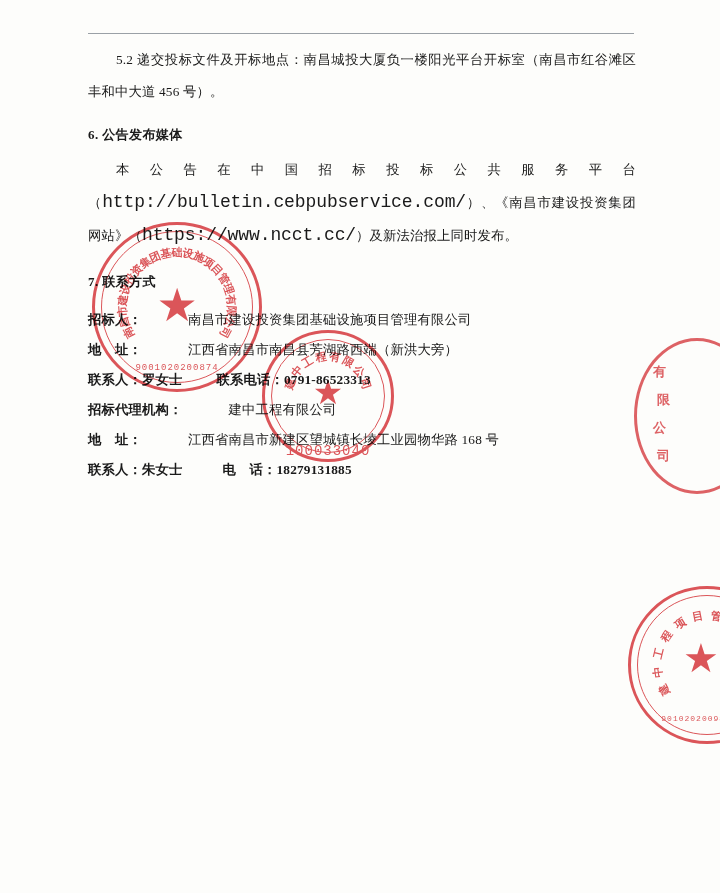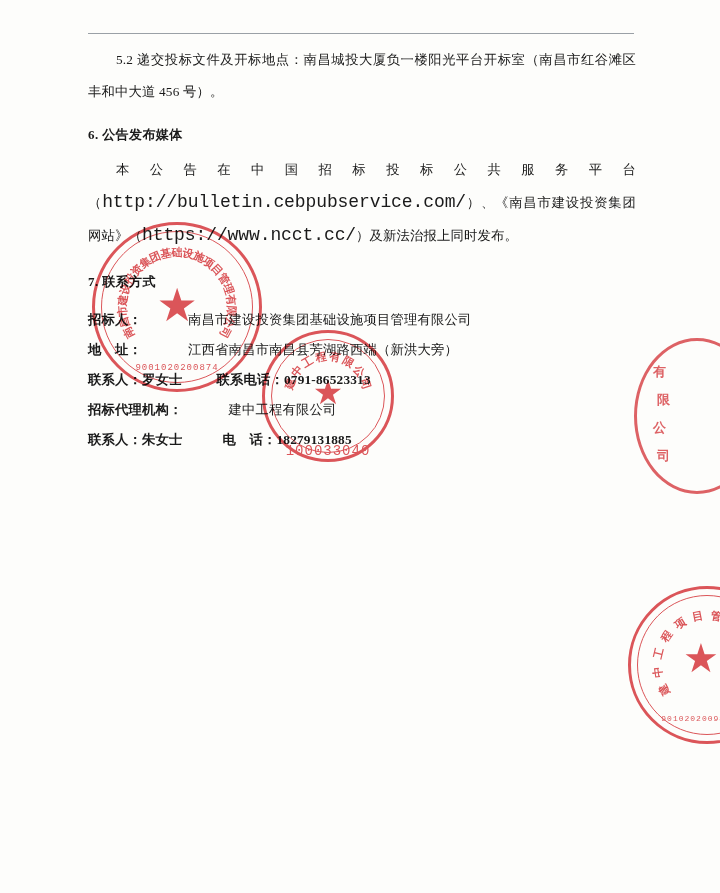--- a/index.html
+++ b/index.html
@@ -152,20 +152,21 @@
 
     <p class="para indent"><span>本公告在中国招标投标公共服务平台（</span><span class="mono">http://bulletin.cebpubservice.com/</span><span>）、《南昌市建设投资集团网站》（</span><span class="mono">https://www.ncct.cc/</span><span>）及新法治报上同时发布。</span></p>
 
     <div class="heading h7">7. 联系方式</div>
 
     <div class="contact-block">
       <div class="contact-line"><span class="lbl">招标人：</span><span class="val">南昌市建设投资集团基础设施项目管理有限公司</span></div>
       <div class="contact-line"><span class="lbl">地　址：</span><span class="val">江西省南昌市南昌县芳湖路西端（新洪大旁）</span></div>
       <div class="contact-line"><span class="lbl">联系人：罗女士</span><span style="display:inline-block;width:34px"></span><span class="lbl">联系电话：0791-86523313</span></div>
       <div class="contact-line"><span class="lbl">招标代理机构：</span><span class="val">建中工程有限公司</span></div>
+      <div class="contact-line"><span class="lbl">地　址：</span><span class="val">江西省南昌市新建区望城镇长堎工业园物华路 168 号</span></div>
       <div class="contact-line"><span class="lbl">联系人：朱女士</span><span style="display:inline-block;width:40px"></span><span class="lbl">电　话：18279131885</span></div>
     </div>
 
   </div>
 
   <div class="stamp round-stamp" style="left:92px; top:222px; width:164px; height:164px;">
     <div class="inner-ring"></div>
     <div class="arc-text" id="arc-main">
         <span style="font-size: 11px; transform: rotate(-118deg) translate(0px, -62px) rotate(0deg) translate(-50%, 0px);">南</span>
         <span style="font-size: 11px; transform: rotate(-106.2deg) translate(0px, -62px) rotate(0deg) translate(-50%, 0px);">昌</span>

